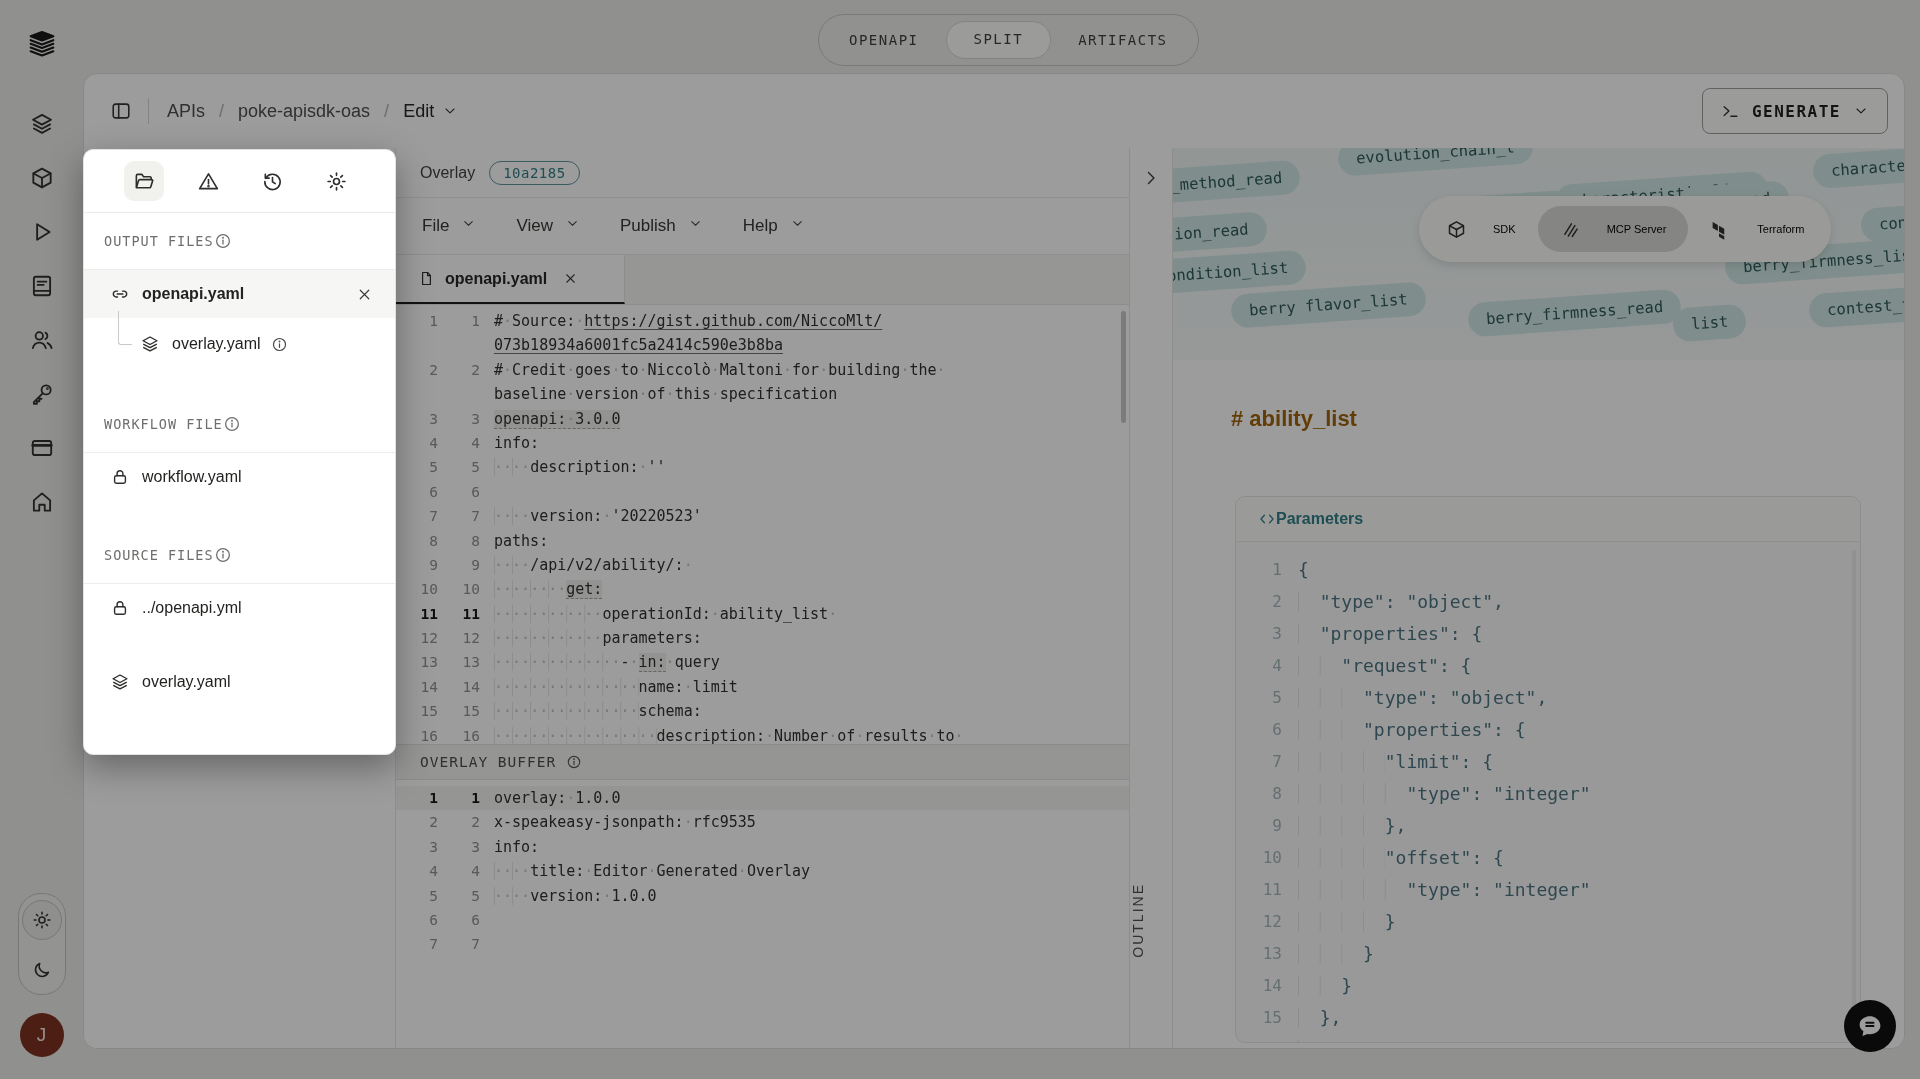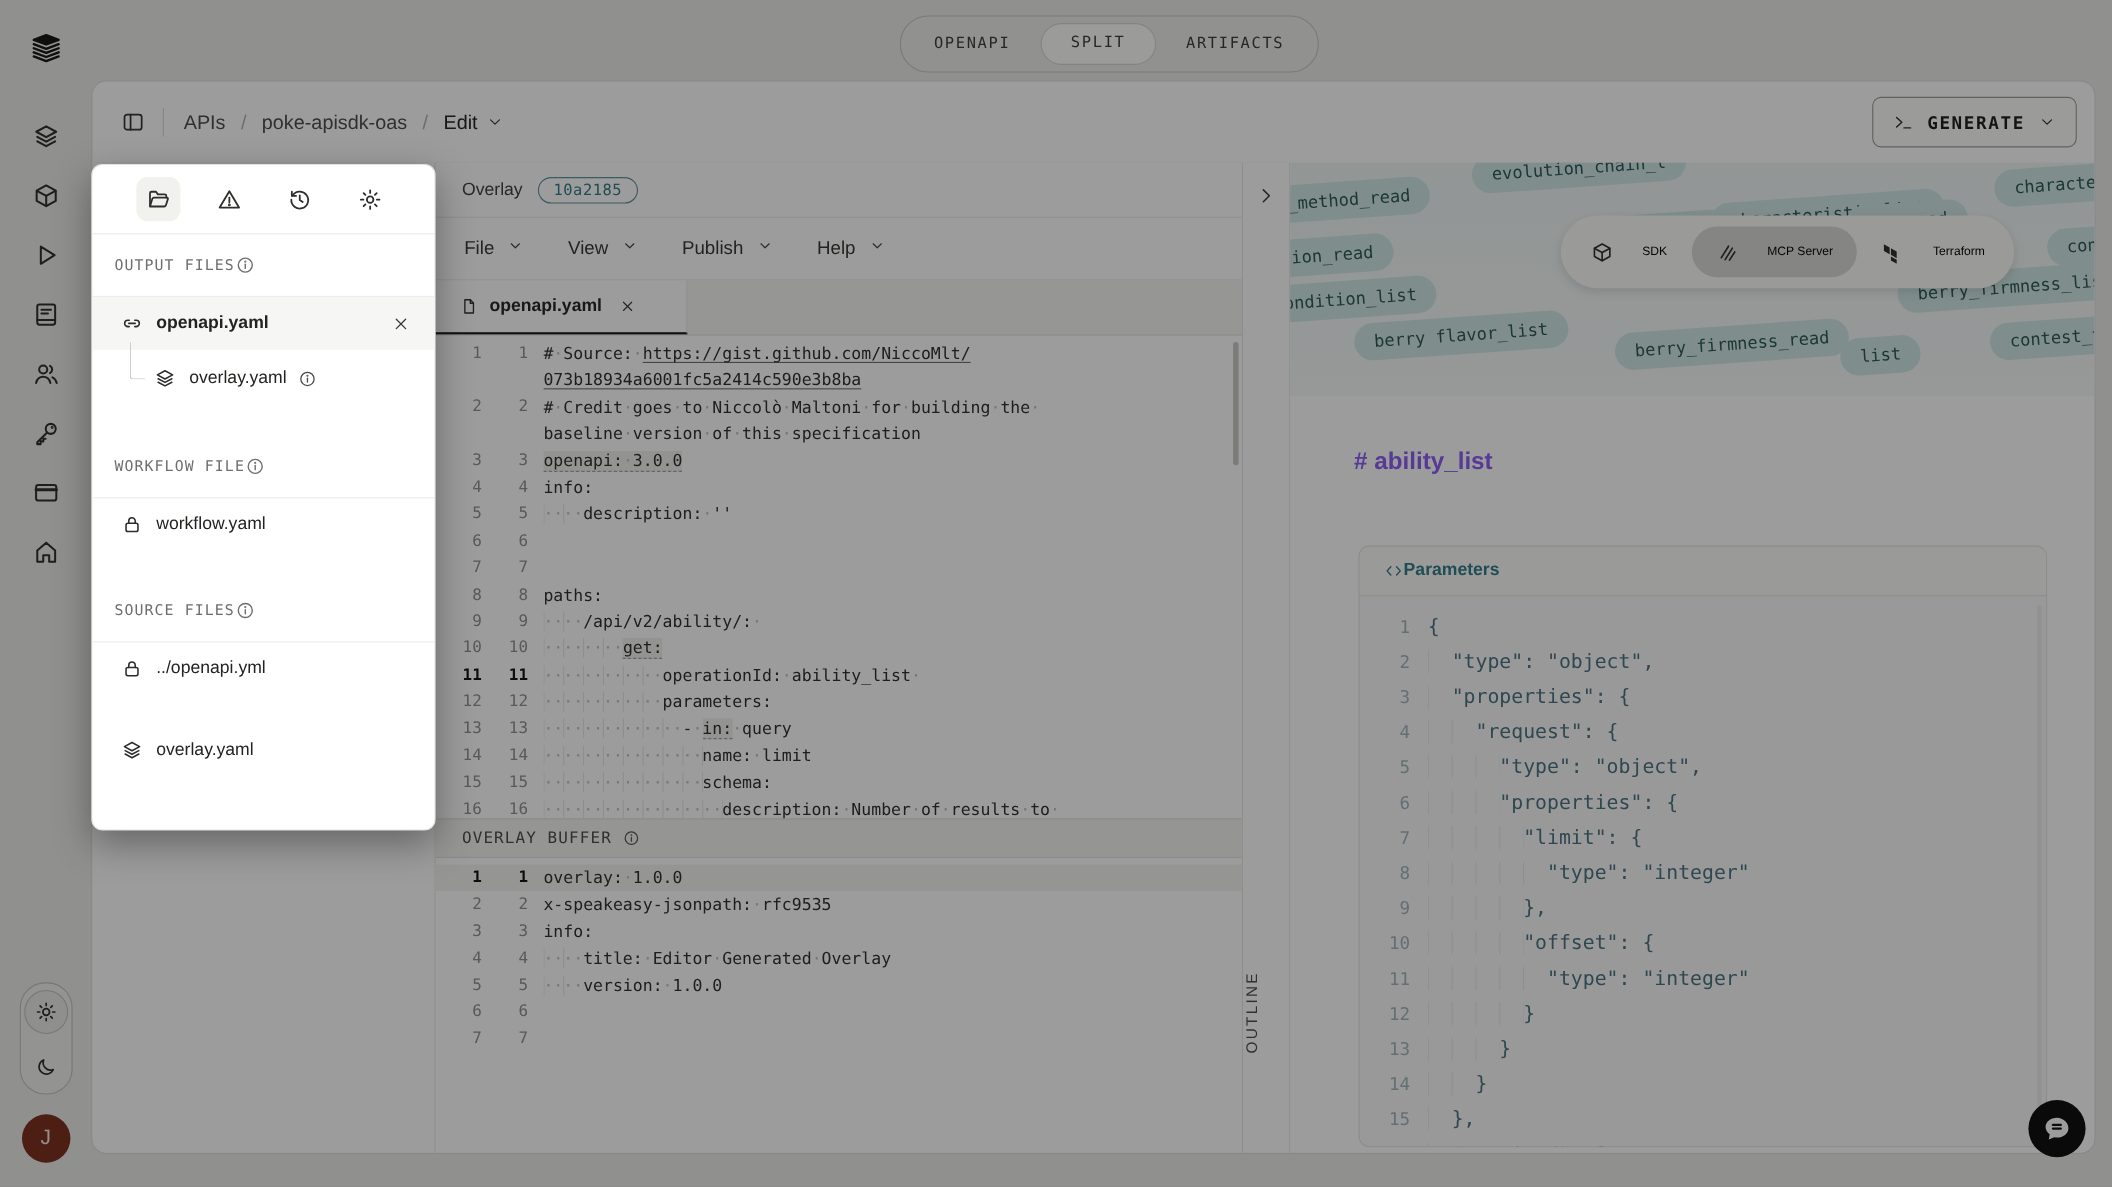--- a/index.html
+++ b/index.html
@@ -110,21 +110,21 @@
   .p4{left:382px;top:30px;}  .p5{left:-45px;top:68px;}  .p6{left:270px;top:46px;}
   .p7{left:505px;top:36px;}  .p8{left:688px;top:58px;}  .p9{left:-52px;top:108px;}
   .p10{left:552px;top:96px;} .p11{left:58px;top:140px;} .p12{left:295px;top:148px;}
   .p13{left:500px;top:158px;}.p14{left:636px;top:140px;}
   .ptabbar{position:absolute;left:246px;top:48px;height:56px;background:#fcfcfb;border-radius:999px;
            box-shadow:0 3px 10px rgba(0,0,0,.13);display:flex;align-items:center;padding:5px;z-index:3;}
   .ptab{height:46px;display:flex;align-items:center;gap:26px;padding:0 22px;border-radius:999px;
         font-size:11px;color:#000000;}
   .ptab.sel{background:#d9d9d6;}
   .ptab .ic{width:21px;height:21px;}
-  .pv-heading{position:absolute;left:58px;top:258px;font-size:22px;font-weight:700;color:#8b5cf6;}
+  .pv-heading{position:absolute;left:58px;top:258px;font-size:22px;font-weight:700;color:#a16207;}
   .param-card{position:absolute;left:62px;top:348px;width:624px;height:545px;border:1px solid #e4e4e2;
               border-radius:10px;overflow:hidden;background:#fbfbfa;}
   .param-hdr{height:44px;display:flex;align-items:center;padding-left:22px;
              border-bottom:1px solid #e8e8e6;color:#2e7d86;font-size:16px;font-weight:700;background:#fcfcfb;}
   .param-hdr .ic{width:18px;height:18px;color:#2e7d86;}
   .param-body{padding-top:12px;position:relative;height:489px;overflow:hidden;}
   .param-body:after{content:"";position:absolute;right:4px;top:8px;bottom:8px;width:4px;
                     background:#ededeb;border-radius:2px;}
   .param-body .code-row{height:32px;line-height:32px;font-size:18px;}
   .param-body .g1{width:46px;padding-right:16px;color:#a2b4ba;font-size:16px;}
@@ -369,21 +369,21 @@
         </div>
         <div class="code-pane" id="open-code">
             <div class="code-row"><span class="g1">1</span><span class="g2">1</span><span class="ct">#<span class="ws">·</span>Source:<span class="ws">·</span><span class="mk-link">https://gist.github.com/NiccoMlt/</span></span></div>
             <div class="code-row"><span class="g1"></span><span class="g2"></span><span class="ct"><span class="mk-link">073b18934a6001fc5a2414c590e3b8ba</span></span></div>
             <div class="code-row"><span class="g1">2</span><span class="g2">2</span><span class="ct">#<span class="ws">·</span>Credit<span class="ws">·</span>goes<span class="ws">·</span>to<span class="ws">·</span>Niccolò<span class="ws">·</span>Maltoni<span class="ws">·</span>for<span class="ws">·</span>building<span class="ws">·</span>the<span class="ws">·</span></span></div>
             <div class="code-row"><span class="g1"></span><span class="g2"></span><span class="ct">baseline<span class="ws">·</span>version<span class="ws">·</span>of<span class="ws">·</span>this<span class="ws">·</span>specification</span></div>
             <div class="code-row"><span class="g1">3</span><span class="g2">3</span><span class="ct"><span class="mk-lint">openapi:<span class="ws">·</span>3.0.0</span></span></div>
             <div class="code-row"><span class="g1">4</span><span class="g2">4</span><span class="ct">info:</span></div>
             <div class="code-row"><span class="g1">5</span><span class="g2">5</span><span class="ct"><span class="ind"><span class="ws">·</span><span class="ws">·</span><span class="ws">·</span><span class="ws">·</span></span>description:<span class="ws">·</span>''</span></div>
             <div class="code-row"><span class="g1">6</span><span class="g2">6</span></div>
-            <div class="code-row"><span class="g1">7</span><span class="g2">7</span></div>
+            <div class="code-row"><span class="g1">7</span><span class="g2">7</span><span class="ct"><span class="ind"><span class="ws">·</span><span class="ws">·</span><span class="ws">·</span><span class="ws">·</span></span>version:<span class="ws">·</span>'20220523'</span></div>
             <div class="code-row"><span class="g1">8</span><span class="g2">8</span><span class="ct">paths:</span></div>
             <div class="code-row"><span class="g1">9</span><span class="g2">9</span><span class="ct"><span class="ind"><span class="ws">·</span><span class="ws">·</span><span class="ws">·</span><span class="ws">·</span></span>/api/v2/ability/:<span class="ws">·</span></span></div>
             <div class="code-row"><span class="g1">10</span><span class="g2">10</span><span class="ct"><span class="ind"><span class="ws">·</span><span class="ws">·</span><span class="ws">·</span><span class="ws">·</span><span class="ws">·</span><span class="ws">·</span><span class="ws">·</span><span class="ws">·</span></span><span class="mk-lint">get:</span></span></div>
             <div class="code-row active"><span class="g1">11</span><span class="g2">11</span><span class="ct"><span class="ind"><span class="ws">·</span><span class="ws">·</span><span class="ws">·</span><span class="ws">·</span><span class="ws">·</span><span class="ws">·</span><span class="ws">·</span><span class="ws">·</span><span class="ws">·</span><span class="ws">·</span><span class="ws">·</span><span class="ws">·</span></span>operationId:<span class="ws">·</span>ability_list<span class="ws">·</span></span></div>
             <div class="code-row"><span class="g1">12</span><span class="g2">12</span><span class="ct"><span class="ind"><span class="ws">·</span><span class="ws">·</span><span class="ws">·</span><span class="ws">·</span><span class="ws">·</span><span class="ws">·</span><span class="ws">·</span><span class="ws">·</span><span class="ws">·</span><span class="ws">·</span><span class="ws">·</span><span class="ws">·</span></span>parameters:</span></div>
             <div class="code-row"><span class="g1">13</span><span class="g2">13</span><span class="ct"><span class="ind"><span class="ws">·</span><span class="ws">·</span><span class="ws">·</span><span class="ws">·</span><span class="ws">·</span><span class="ws">·</span><span class="ws">·</span><span class="ws">·</span><span class="ws">·</span><span class="ws">·</span><span class="ws">·</span><span class="ws">·</span><span class="ws">·</span><span class="ws">·</span></span>-<span class="ws">·</span><span class="mk-lint">in:</span><span class="ws">·</span>query</span></div>
             <div class="code-row"><span class="g1">14</span><span class="g2">14</span><span class="ct"><span class="ind"><span class="ws">·</span><span class="ws">·</span><span class="ws">·</span><span class="ws">·</span><span class="ws">·</span><span class="ws">·</span><span class="ws">·</span><span class="ws">·</span><span class="ws">·</span><span class="ws">·</span><span class="ws">·</span><span class="ws">·</span><span class="ws">·</span><span class="ws">·</span><span class="ws">·</span><span class="ws">·</span></span>name:<span class="ws">·</span>limit</span></div>
             <div class="code-row"><span class="g1">15</span><span class="g2">15</span><span class="ct"><span class="ind"><span class="ws">·</span><span class="ws">·</span><span class="ws">·</span><span class="ws">·</span><span class="ws">·</span><span class="ws">·</span><span class="ws">·</span><span class="ws">·</span><span class="ws">·</span><span class="ws">·</span><span class="ws">·</span><span class="ws">·</span><span class="ws">·</span><span class="ws">·</span><span class="ws">·</span><span class="ws">·</span></span>schema:</span></div>
             <div class="code-row"><span class="g1">16</span><span class="g2">16</span><span class="ct"><span class="ind"><span class="ws">·</span><span class="ws">·</span><span class="ws">·</span><span class="ws">·</span><span class="ws">·</span><span class="ws">·</span><span class="ws">·</span><span class="ws">·</span><span class="ws">·</span><span class="ws">·</span><span class="ws">·</span><span class="ws">·</span><span class="ws">·</span><span class="ws">·</span><span class="ws">·</span><span class="ws">·</span><span class="ws">·</span><span class="ws">·</span></span>description:<span class="ws">·</span>Number<span class="ws">·</span>of<span class="ws">·</span>results<span class="ws">·</span>to<span class="ws">·</span></span></div>
           </div>

